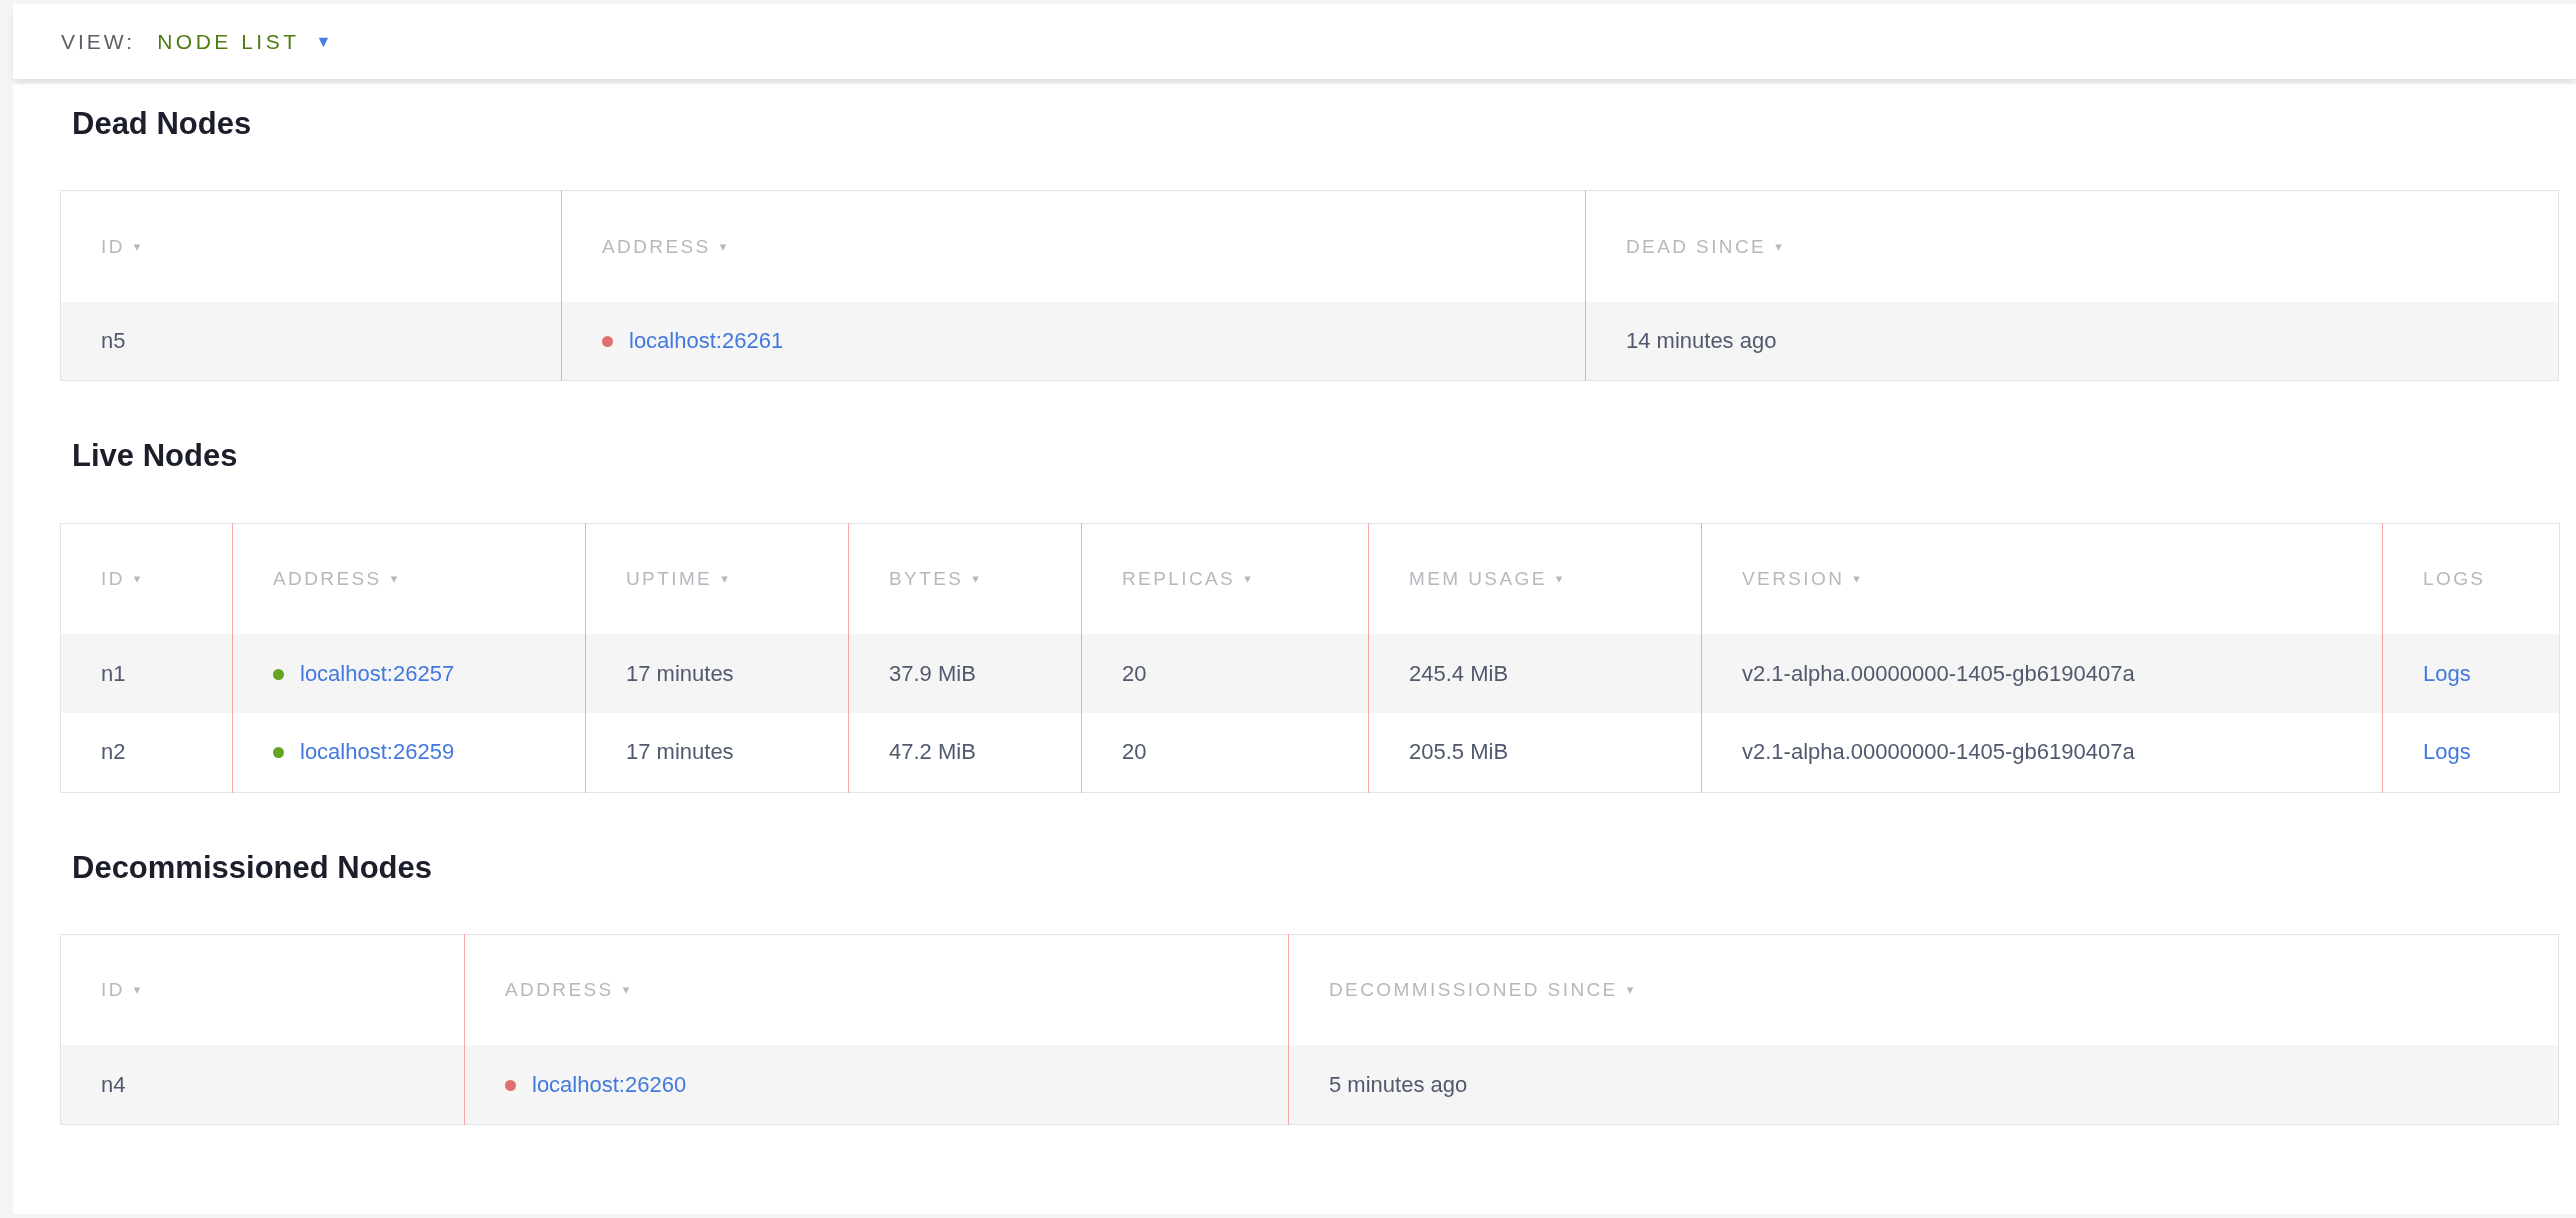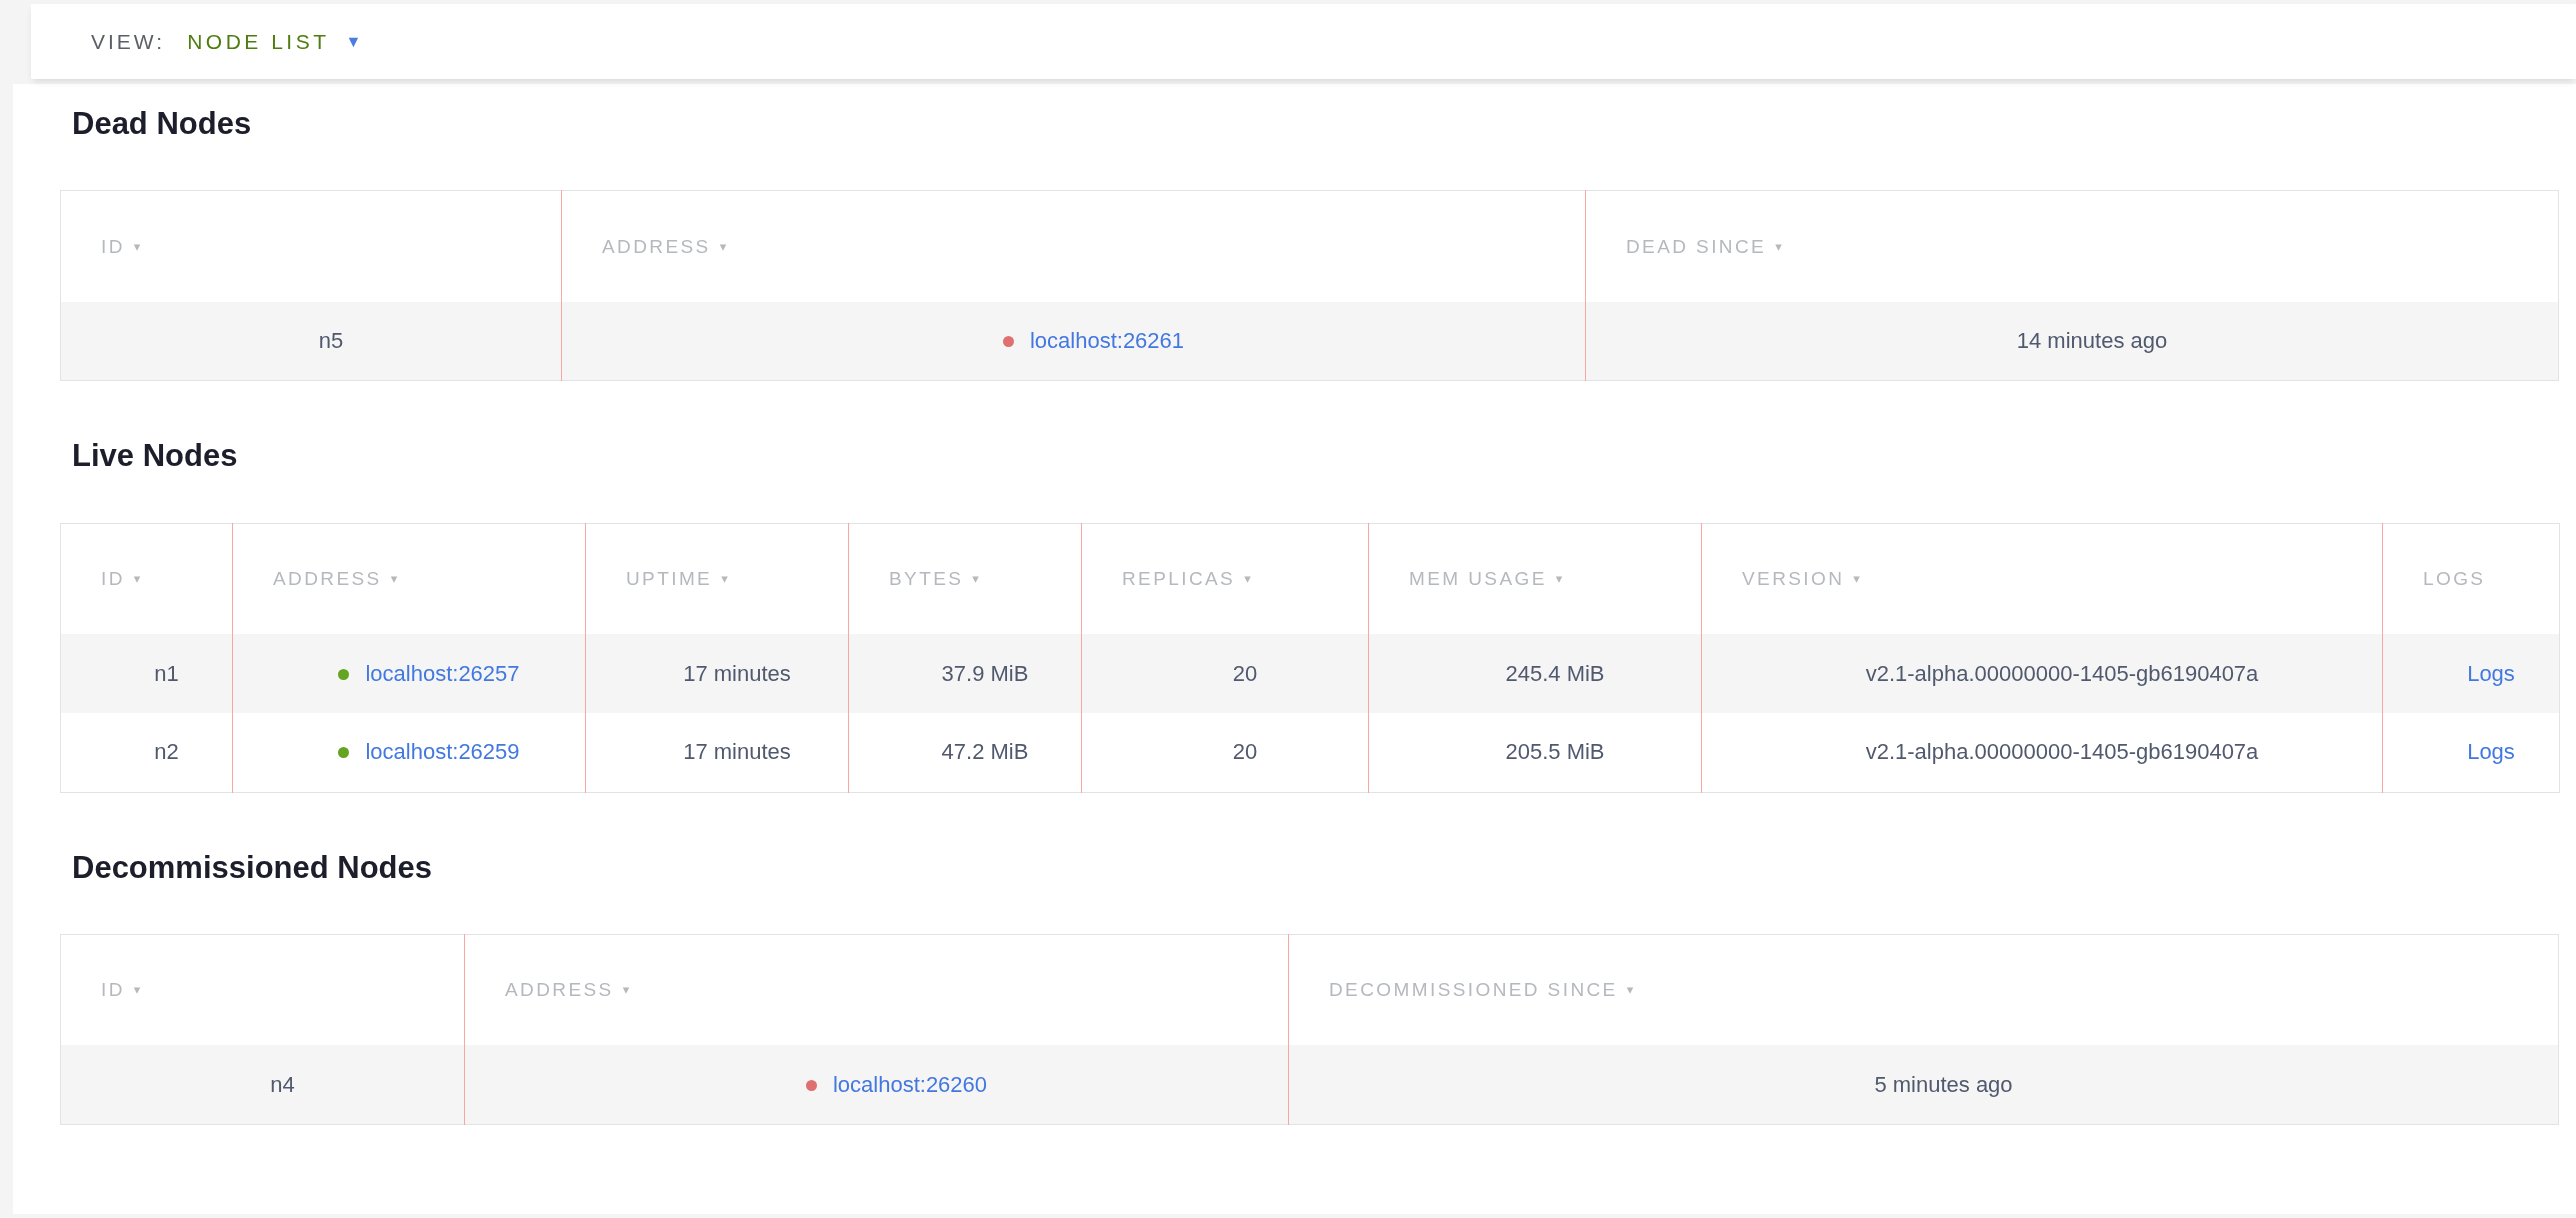--- a/index.html
+++ b/index.html
@@ -4,25 +4,25 @@
 <style>
   * { box-sizing: border-box; margin: 0; padding: 0; }
   html, body {
     width: 2576px; height: 1219px;
     background: #f4f4f5;
     font-family: "Liberation Sans", "DejaVu Sans", sans-serif;
     overflow: hidden;
   }
   
   .view-bar {
-    margin-left: 31px; margin-top: 4px;
+    margin-left: 13px; margin-top: 4px;
     height: 75px;
     background: #ffffff;
     display: flex; align-items: center;
-    padding-left: 60px;
+    padding-left: 48px;
     box-shadow: 0 4px 7px -2px rgba(0,0,0,0.12);
     position: relative; z-index: 2;
   }
   .view-label {
     font-size: 21px; letter-spacing: 3px;
     color: #5c6066; font-weight: 400;
   }
   .view-select {
     display: flex; align-items: center;
     margin-left: 22px; cursor: pointer;
@@ -71,21 +71,20 @@
     background: #ffffff;
     font-size: 19px; font-weight: 400;
     letter-spacing: 2.4px;
     color: #b5b8bd;
     cursor: pointer;
   }
   .node-table td {
     height: 79px;
     font-size: 22px;
     color: #50596d;
-    text-align: center;
   }
   .node-table tbody tr:nth-child(odd)  { background: #f5f5f6; }
   .node-table tbody tr:nth-child(even) { background: #ffffff; }
   .sort-arrow {
     font-size: 13px; color: #b5b8bd;
     margin-left: 9px; vertical-align: 2px;
   }
   .dot {
     display: inline-block;
     width: 11px; height: 11px;

